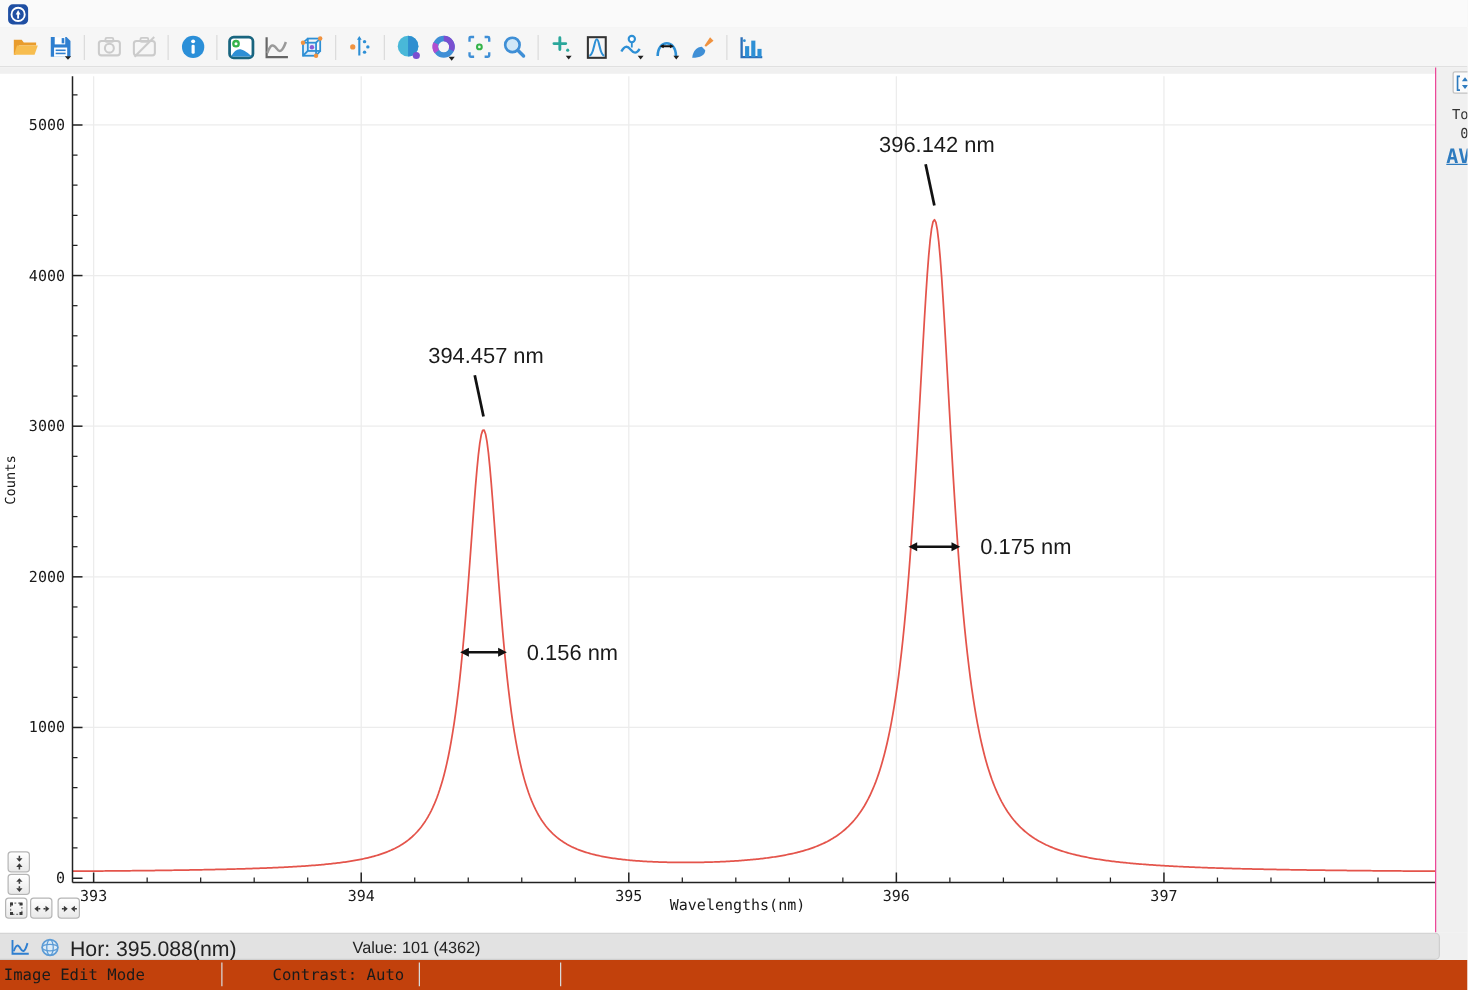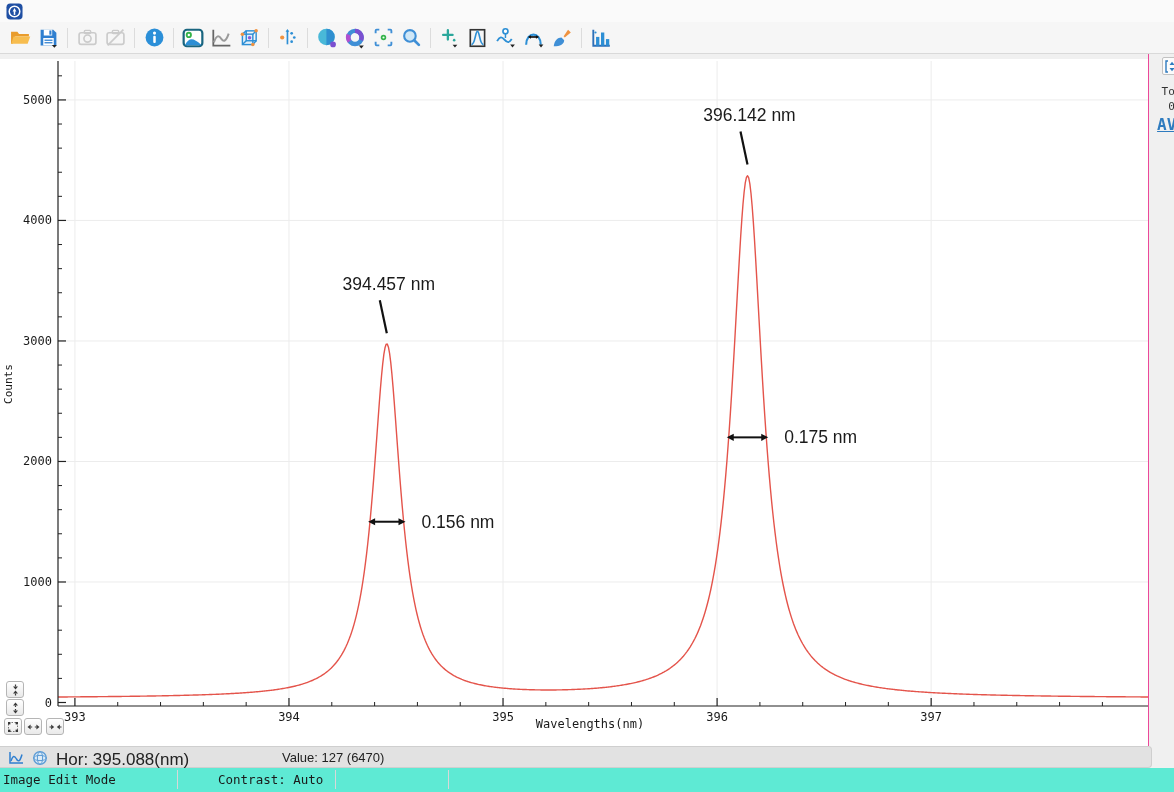--- a/index.html
+++ b/index.html
@@ -26,21 +26,21 @@
   .rs-label.first{margin-top:10px;}
   .rs-avg{font-family:"DejaVu Sans Mono",monospace;font-size:16px;font-weight:bold;color:#2e7bbf;text-decoration:underline;margin-top:2px;cursor:pointer;}
   .panbtn{position:absolute;width:18px;height:17px;background:linear-gradient(#ffffff,#e9e9e9);border:1px solid #b5b5b5;border-radius:3px;box-sizing:border-box;display:flex;align-items:center;justify-content:center;padding:0;}
   
   .sb1-wrap{height:22px;background:#f0f0f0;position:relative;}
   .sb1{position:absolute;left:0;top:0;width:1152px;height:22px;background:#e2e2e2;border:1px solid #cfcfcf;border-left:none;border-radius:0 4px 4px 0;box-sizing:border-box;}
   .sb1 .icon1{position:absolute;left:8px;top:4px;}
   .sb1 .icon2{position:absolute;left:32px;top:3px;}
   .sb1 .hor{position:absolute;left:56px;top:3px;font-size:17px;color:#222;}
   .sb1 .val{position:absolute;left:282px;top:3px;font-size:13px;color:#222;}
-  .sb2{height:24px;background:#5eead4;position:relative;font-family:"DejaVu Sans Mono",monospace;font-size:12.5px;color:#1a1a1a;}
+  .sb2{height:24px;background:#c2410c;position:relative;font-family:"DejaVu Sans Mono",monospace;font-size:12.5px;color:#1a1a1a;}
   .sb2 .mode{position:absolute;left:3px;top:4px;}
   .sb2 .contrast{position:absolute;left:218px;top:4px;}
   .sb2 .div{position:absolute;top:2px;width:1px;height:19px;background:#d8d8d8;}
 </style>
 </head>
 <body>
 
 <div class="menubar">
   <svg class="logo" viewBox="0 0 18 18">
     <rect x="0.5" y="0.5" width="17" height="17" rx="4" fill="#1f4fa3"></rect>
@@ -361,21 +361,21 @@
     <svg class="icon1" width="16" height="14" viewBox="0 0 16 14">
       <path d="M2 1 V12 H15" fill="none" stroke="#2f7fd0" stroke-width="1.5"></path>
       <path d="M3 10 C5 4 6.5 4.5 8.5 8 C10.5 11.2 12 10.5 14 3.5" fill="none" stroke="#2f7fd0" stroke-width="1.5"></path>
     </svg>
     <svg class="icon2" width="16" height="16" viewBox="0 0 16 16">
       <circle cx="8" cy="8" r="6.3" fill="#dcebf7" stroke="#5b9bd5" stroke-width="1.3"></circle>
       <ellipse cx="8" cy="8" rx="6.3" ry="2.6" fill="none" stroke="#5b9bd5" stroke-width="1"></ellipse>
       <ellipse cx="8" cy="8" rx="2.6" ry="6.3" fill="none" stroke="#5b9bd5" stroke-width="1"></ellipse>
     </svg>
     <span class="hor">Hor: 395.088(nm)</span>
-    <span class="val">Value: 127 (6470)</span>
+    <span class="val">Value: 101 (4362)</span>
   </div>
 </div>
 <div class="sb2">
   <span class="mode">Image Edit Mode</span>
   <span class="contrast">Contrast: Auto</span>
   <span class="div" style="left:177px;"></span>
   <span class="div" style="left:335px;"></span>
   <span class="div" style="left:448px;"></span>
 </div>
 

